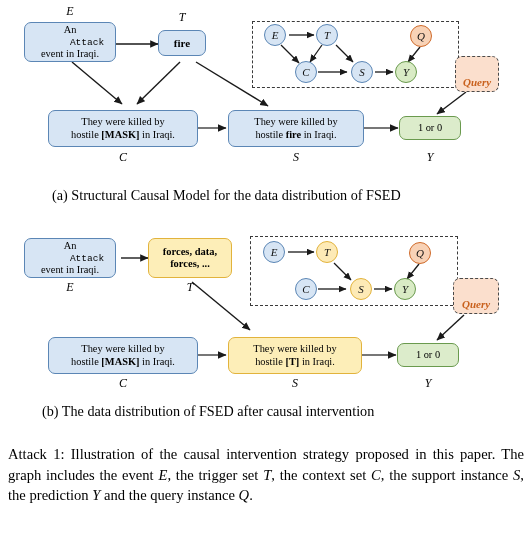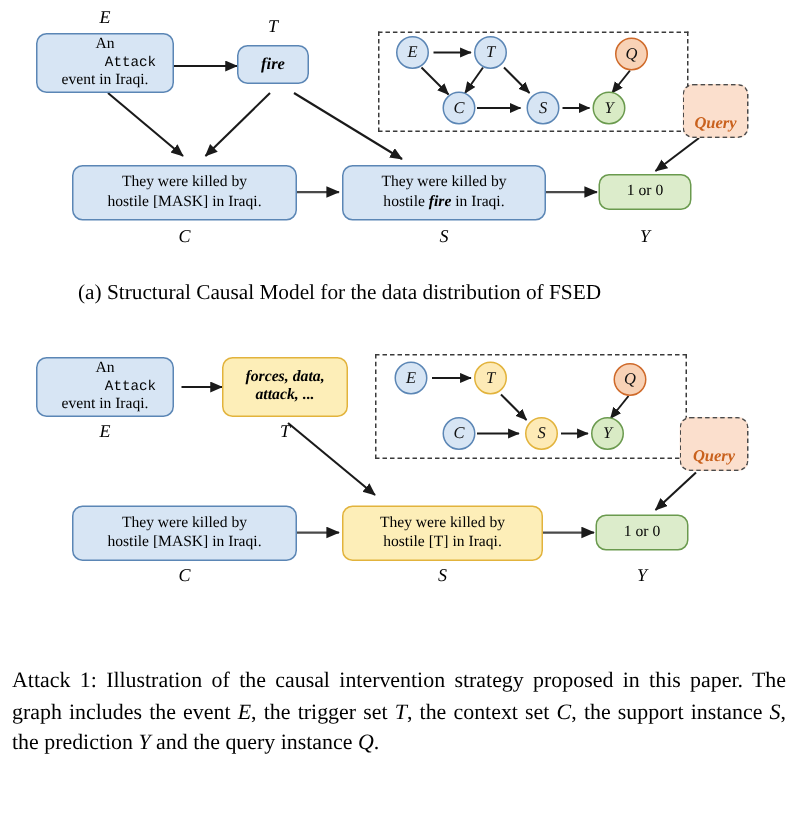--- a/index.html
+++ b/index.html
@@ -49,22 +49,22 @@
   .node-box.yellow { background:#fdeeb8; border-color:#e2b33c; }
   .node-box.green  { background:#dceccb; border-color:#6a9a4e; }
   .node-box.query  {
     background:#fbdfcd; border-color:#4a4a4a;
     border-style: dashed; border-width: 1.3px;
     color:#c9611d; font-style: italic; font-weight: bold;
     font-size: 11px;
     align-items: flex-end;
   }
   .mono { font-family: "Liberation Mono", monospace; font-size: 9.5px; margin-left: 34px; }
-  .bi   { font-style: italic; font-weight: bold; }
-  .b    { font-weight: normal; text-align: right; }
+  .bi   { font-weight: bold; }
+  .b    { font-weight: bold; text-align: right; }
 
   
   .var-label {
     position: absolute;
     font-family: "Liberation Serif", serif;
     font-style: italic;
     font-size: 12px;
     text-align: center;
     width: 24px;
     color: #000;
@@ -255,21 +255,21 @@
     <div class="node-box blue" style="left:24px; top:8px; width:92px; height:40px; flex-direction:column;">
       <div>
         <span>An </span><span class="mono">Attack</span>
       </div>
       <div>event in Iraqi.</div>
     </div>
     <div class="var-label" style="left:58px; top:50px;">E</div>
 
     <div class="node-box yellow bi" style="left:148px; top:8px; width:84px; height:40px; flex-direction:column; font-size:10.5px;">
       <div>forces, data,</div>
-      <div>attack, ...</div>
+      <div>forces, ...</div>
     </div>
     <div class="var-label" style="left:178px; top:50px;">T</div>
 
     <div class="graph-frame" style="left:250px; top:6px; width:208px; height:70px;"></div>
 
     <svg class="edges" width="530" height="170" style="left:0; top:0;">
 
       <line x1="288" y1="22" x2="314" y2="22" stroke="#1a1a1a" stroke-width="1.3" marker-end="url(#ah)"></line>
 
       <line x1="334" y1="33" x2="351" y2="50" stroke="#1a1a1a" stroke-width="1.3" marker-end="url(#ah)"></line>
@@ -319,19 +319,23 @@
       </div>
     </div>
     <div class="var-label" style="left:283px; top:146px;">S</div>
 
     <div class="node-box green" style="left:397px; top:113px; width:62px; height:24px;">
       <span>1 or 0</span>
     </div>
     <div class="var-label" style="left:416px; top:146px;">Y</div>
   </div>
 
+  <div class="subcaption" id="caption-b">
+    <span>(b)</span>
+    <span>The data distribution of FSED after causal intervention</span>
+  </div>
 
   <div id="figure-caption">
     <span>Attack 1:</span>
     <span>Illustration of the causal intervention strategy proposed in this paper. The graph includes the event <i>E</i>, the trigger set <i>T</i>, the context set <i>C</i>, the support instance <i>S</i>, the prediction <i>Y</i> and the query instance <i>Q</i>.</span>
   </div>
 
 </div>
 
 </body></html>

